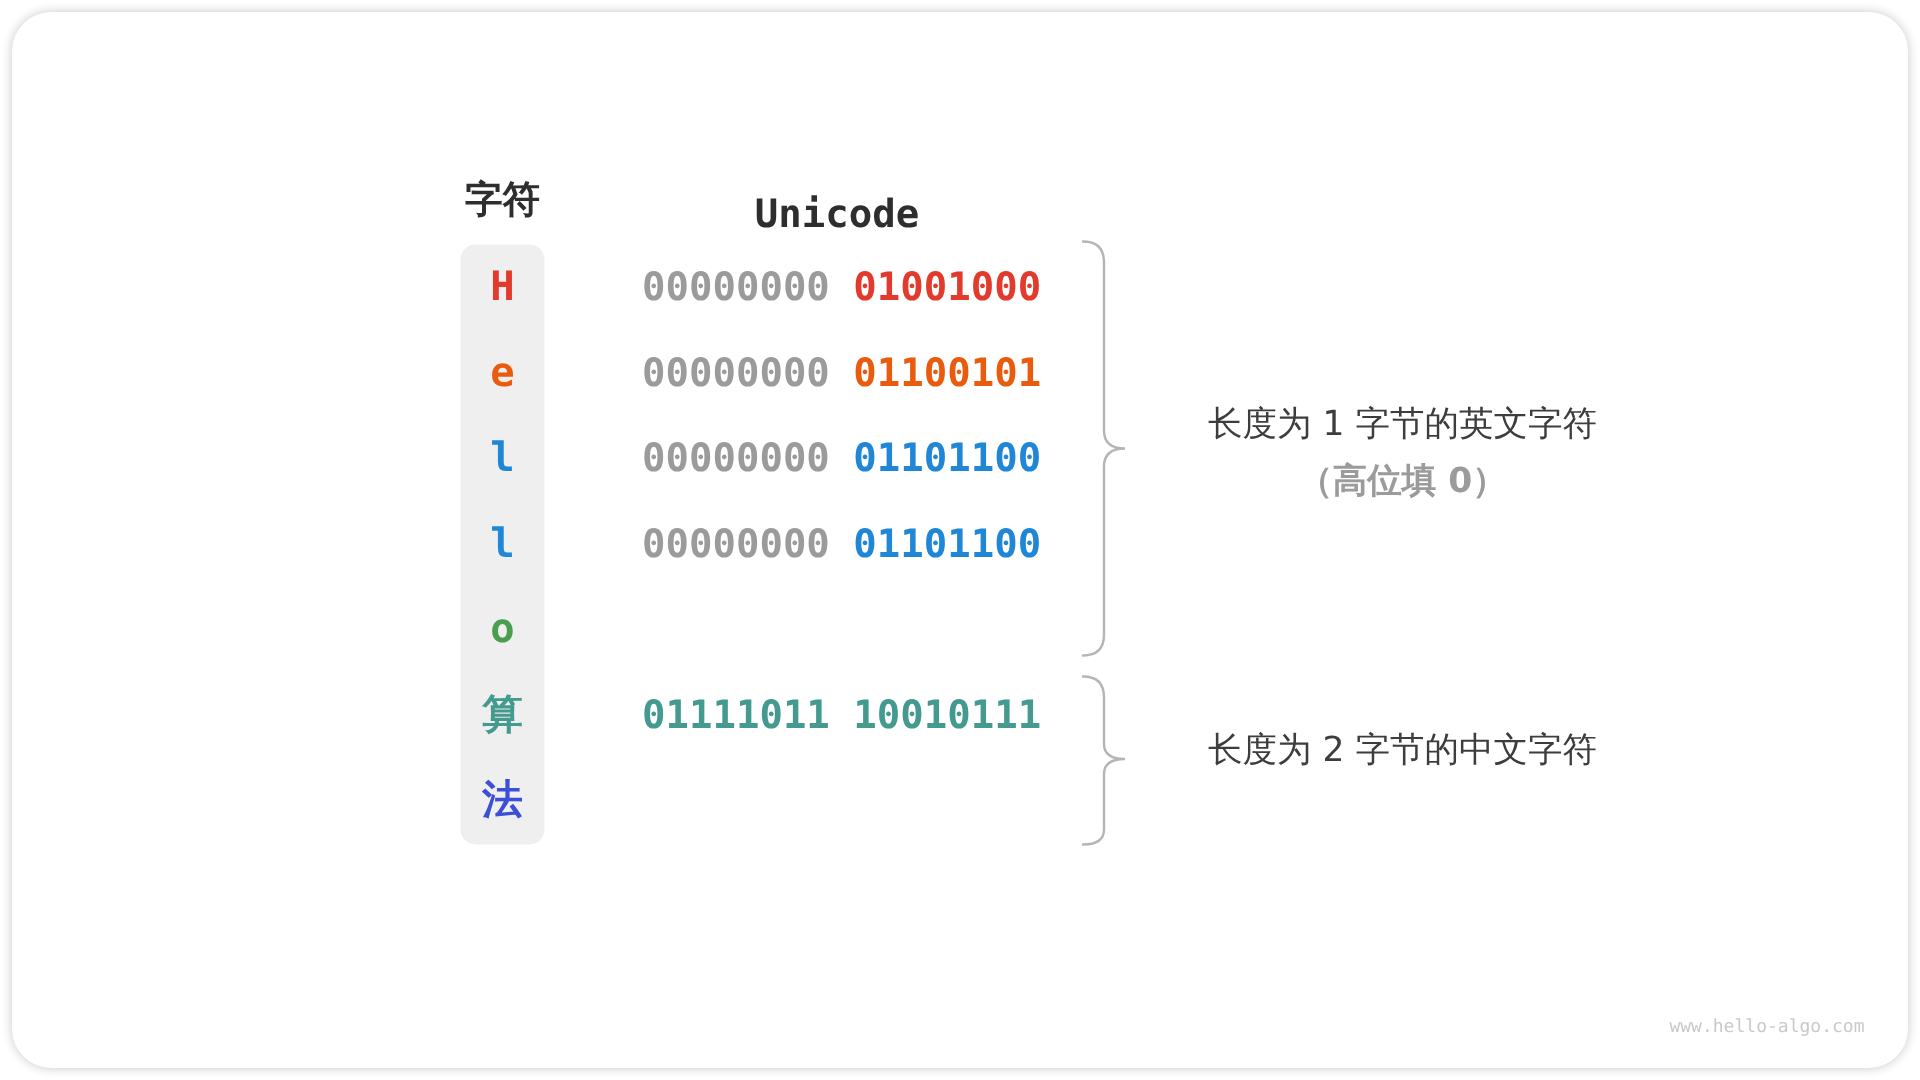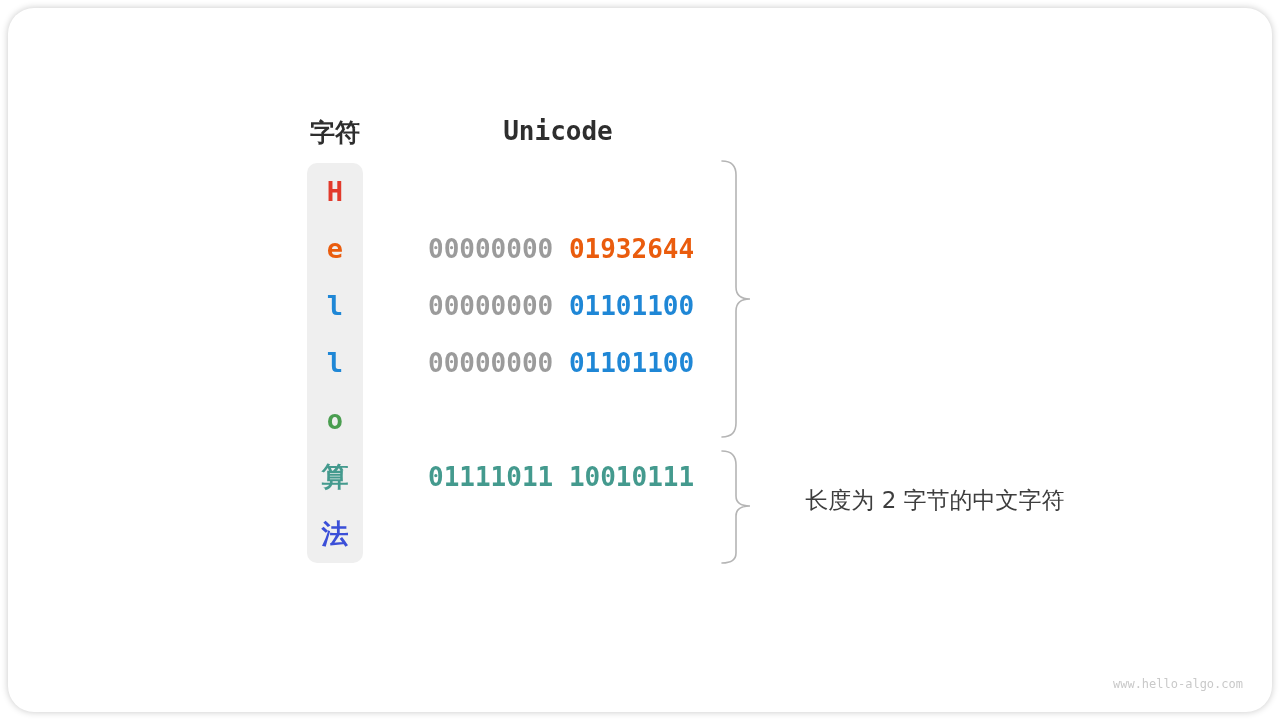--- a/index.html
+++ b/index.html
@@ -22,21 +22,21 @@
     position: absolute;
     left: 307px; top: 116px; width: 56px;
     text-align: center;
     font-family: "DejaVu Sans", sans-serif;
     font-weight: bold;
     font-size: 25px;
     color: #2e2e2e;
   }
   .hdr-unicode {
     position: absolute;
-    left: 480px; top: 116px; width: 156px;
+    left: 480px; top: 128px; width: 156px;
     text-align: center;
     font-family: "DejaVu Sans Mono", monospace;
     font-weight: bold;
     font-size: 26px;
     color: #2e2e2e;
   }
   .char-col-bg {
     position: absolute;
     left: 307px; top: 163px;
     width: 56px; height: 400px;
@@ -103,24 +103,25 @@
   <div class="card"></div>
 
   <div class="hdr-char">字符</div>
   <div class="hdr-unicode">Unicode</div>
 
   <div class="char-col-bg"></div>
 
   <div class="rows">
     <div class="row">
       <span class="char" style="color: rgb(226, 58, 44);">H</span>
+      <span class="bits"><span style="color: rgb(155, 155, 155);">00000000</span> <span style="color: rgb(226, 58, 44);">01001000</span></span>
     </div>
     <div class="row">
       <span class="char" style="color: rgb(234, 92, 13);">e</span>
-      <span class="bits"><span style="color: rgb(155, 155, 155);">00000000</span> <span style="color: rgb(234, 92, 13);">01932644</span></span>
+      <span class="bits"><span style="color: rgb(155, 155, 155);">00000000</span> <span style="color: rgb(234, 92, 13);">01100101</span></span>
     </div>
     <div class="row">
       <span class="char" style="color: rgb(31, 135, 214);">l</span>
       <span class="bits"><span style="color: rgb(155, 155, 155);">00000000</span> <span style="color: rgb(31, 135, 214);">01101100</span></span>
     </div>
     <div class="row">
       <span class="char" style="color: rgb(31, 135, 214);">l</span>
       <span class="bits"><span style="color: rgb(155, 155, 155);">00000000</span> <span style="color: rgb(31, 135, 214);">01101100</span></span>
     </div>
     <div class="row">
@@ -133,19 +134,23 @@
     <div class="row">
       <span class="char" style="color: rgb(59, 79, 216);">法</span>
     </div>
   </div>
 
   <svg class="braces-svg" width="44" height="415" viewBox="0 0 44 415">
     <path d="M6,6 Q20,6 20,20 L20,132 Q20,144 34,144 Q20,144 20,156 L20,268 Q20,282 6,282" fill="none" stroke="#b5b5b5" stroke-width="1.6" stroke-linecap="round"></path>
     <path d="M6,296 Q20,296 20,310 L20,341 Q20,351 34,351 Q20,351 20,361 L20,398 Q20,408 6,408" fill="none" stroke="#b5b5b5" stroke-width="1.6" stroke-linecap="round"></path>
   </svg>
 
+  <div class="annotation english">
+    <div class="line1">长度为 1 字节的英文字符</div>
+    <div class="line2">（高位填 0）</div>
+  </div>
 
   <div class="annotation chinese">
     <div class="line1">长度为 2 字节的中文字符</div>
   </div>
 
   <div class="watermark">www.hello-algo.com</div>
 </div>
 
 </body></html>

